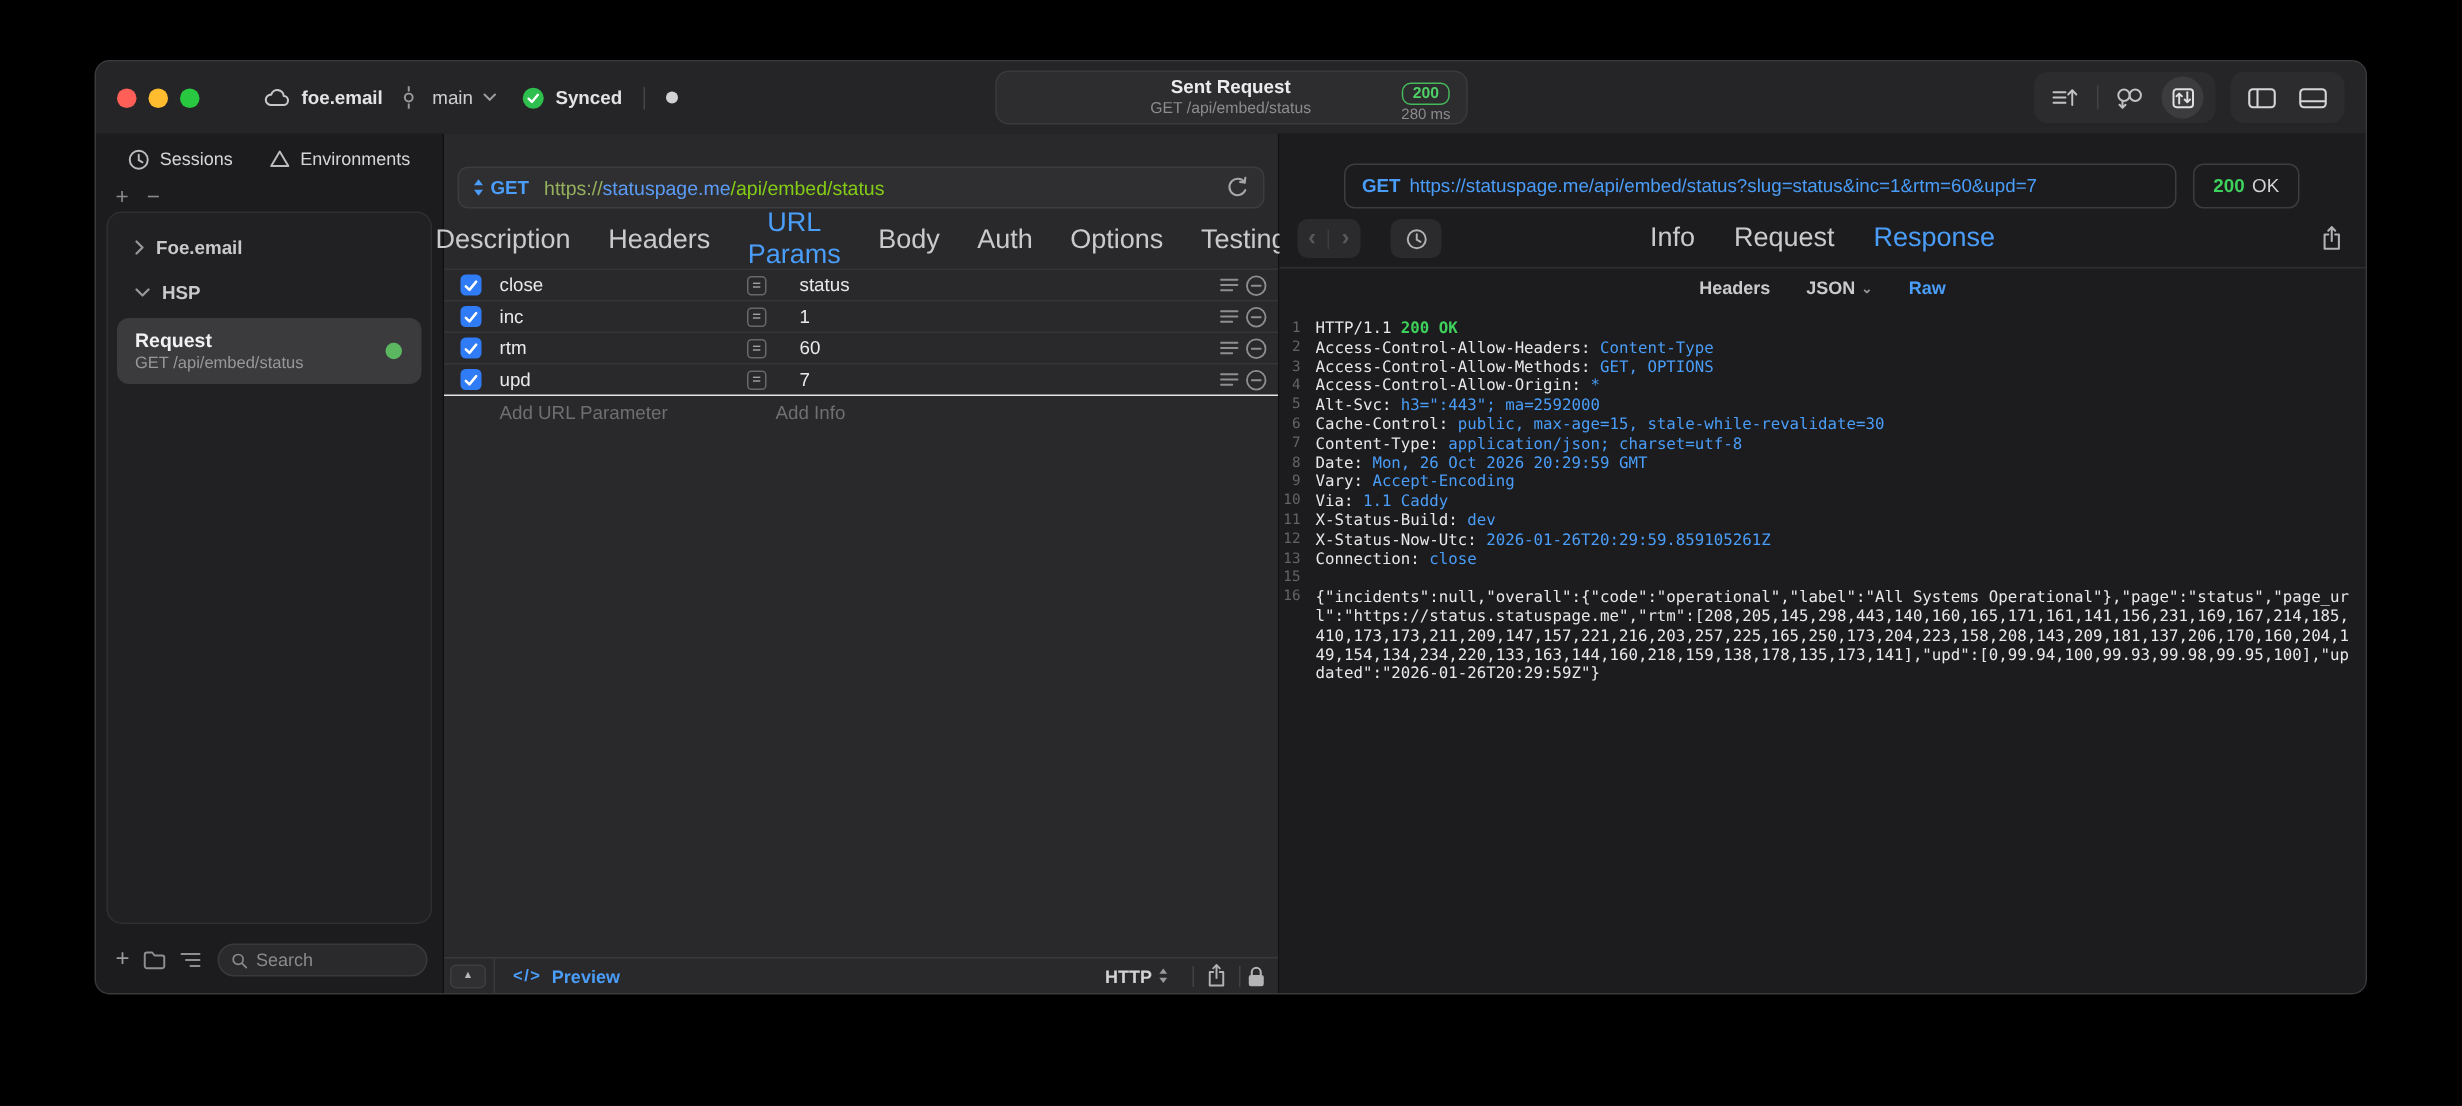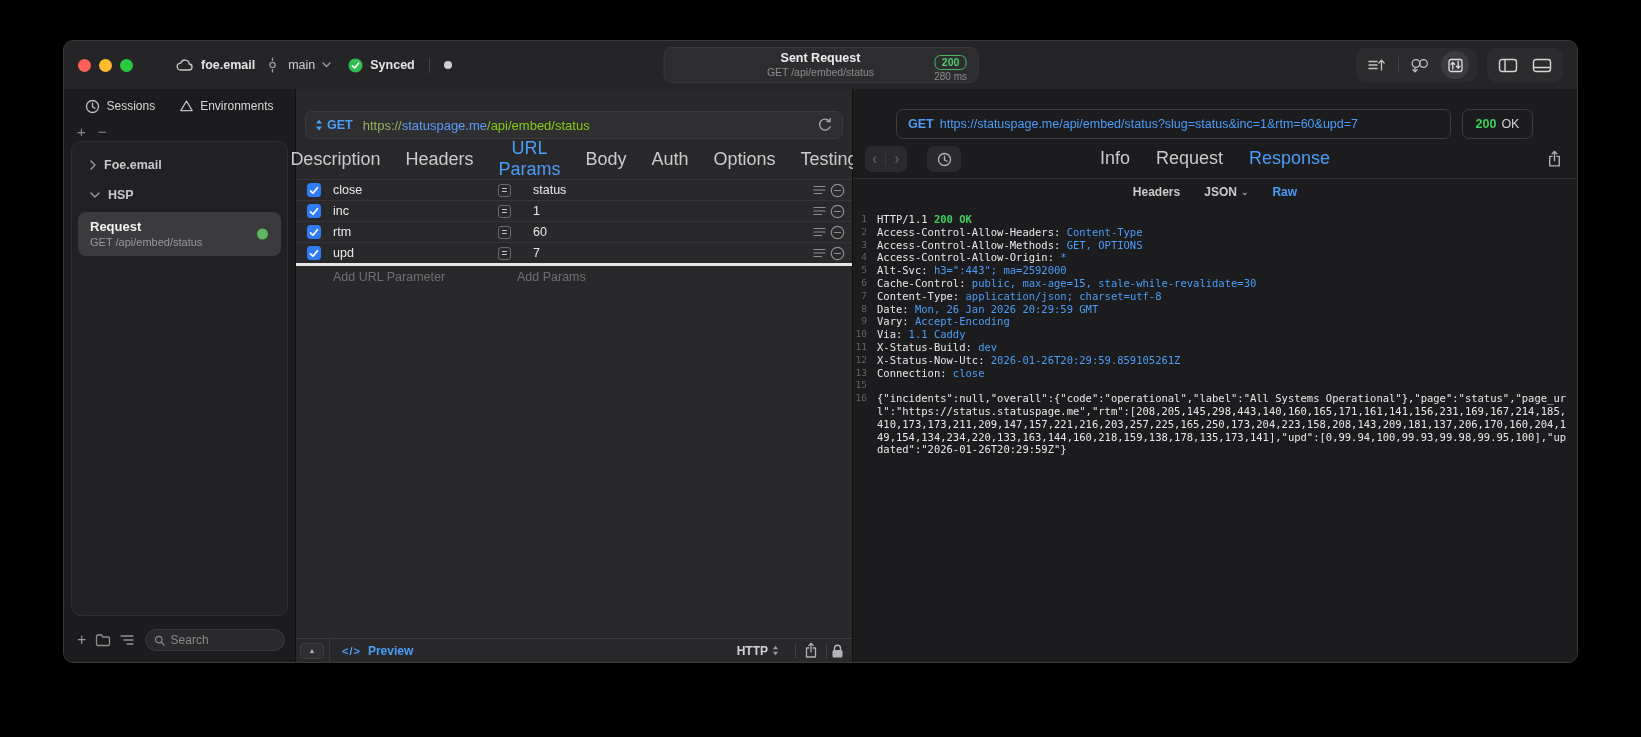--- a/index.html
+++ b/index.html
@@ -98,21 +98,21 @@
   .col-param { left:37px; } .col-value { left:221px; }
   .prow { position:relative; height:21px; border-top:1px solid #353537; }
   .pcheck { position:absolute; left:11px; top:3px; width:14px; height:14px; background:#2f7cf6;
             border-radius:3.5px; display:flex; align-items:center; justify-content:center; }
   .pname { position:absolute; left:37px; top:3px; font-size:12.5px; color:#e9e9eb; }
   .peq { position:absolute; left:202px; top:3.5px; width:13px; height:13px; border:1px solid #68686a;
          border-radius:3px; color:#c6c6c8; font-size:10px; line-height:11px; text-align:center; }
   .pval { position:absolute; left:237px; top:3px; font-size:12.5px; color:#e9e9eb; }
   .pham { position:absolute; right:26px; top:5px; color:#8e8e90; }
   .pminus { position:absolute; right:7px; top:3px; color:#8e8e90; }
-  .addrow { position:relative; height:22px; border-top:3px solid #e5e5e5; }
+  .addrow { position:relative; height:22px; border-top:1px solid #e5e5e5; }
   .addrow span { position:absolute; top:4px; font-size:12.5px; color:#6f6f71; }
   .add-param { left:37px; } .add-value { left:221px; }
 
   .mid-footer { position:absolute; left:0; right:0; bottom:0; height:24px;
                 border-top:1px solid #3a3a3c; display:flex; align-items:center; background:#29292b; }
   .collapse-btn { width:24px; height:16px; margin-left:4px; background:#303032; border:1px solid #3e3e40;
                   border-radius:4px; color:#b8b8ba; font-size:7px; display:flex; align-items:center;
                   justify-content:center; }
   .mf-vsep { width:1px; height:24px; background:#3a3a3c; margin-left:5px; }
   .code-glyph { color:#4a9df8; font-size:11px; font-weight:700; margin-left:12px; letter-spacing:1px; }
@@ -435,21 +435,21 @@
           <span class="pminus">
               <svg width="15" height="15" viewBox="0 0 15 15" fill="none" stroke="#8e8e90" stroke-width="1.2" stroke-linecap="round">
                 <circle cx="7.5" cy="7.5" r="6.2"></circle>
                 <line x1="4.5" y1="7.5" x2="10.5" y2="7.5"></line>
               </svg>
             </span>
         </div>
 
         <div class="addrow">
           <span class="add-param">Add URL Parameter</span>
-          <span class="add-value">Add Params</span>
+          <span class="add-value">Add Info</span>
         </div>
       </div>
 
       <div class="mid-footer">
         <span class="collapse-btn">▲</span>
         <span class="mf-vsep"></span>
         <span class="code-glyph">&lt;/&gt;</span>
         <span class="preview">Preview</span>
         <span class="spacer"></span>
         <span class="http-label">HTTP</span>
@@ -554,21 +554,21 @@
             <span class="cv blue">public, max-age=15, stale-while-revalidate=30</span>
           </div>
         <div class="code-line">
             <span class="gut">7</span>
             <span class="ck">Content-Type: </span>
             <span class="cv blue">application/json; charset=utf-8</span>
           </div>
         <div class="code-line">
             <span class="gut">8</span>
             <span class="ck">Date: </span>
-            <span class="cv blue">Mon, 26 Jan 2026 20:29:59 GMT</span>
+            <span class="cv blue">Mon, 26 Oct 2026 20:29:59 GMT</span>
           </div>
         <div class="code-line">
             <span class="gut">9</span>
             <span class="ck">Vary: </span>
             <span class="cv blue">Accept-Encoding</span>
           </div>
         <div class="code-line">
             <span class="gut">10</span>
             <span class="ck">Via: </span>
             <span class="cv blue">1.1 Caddy</span>

